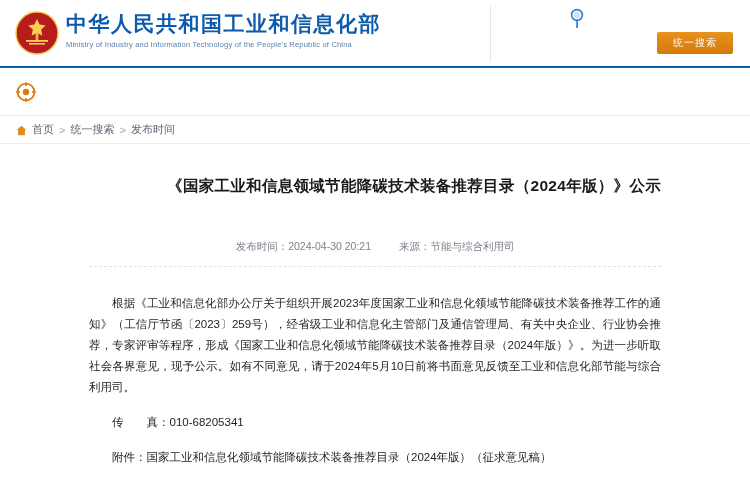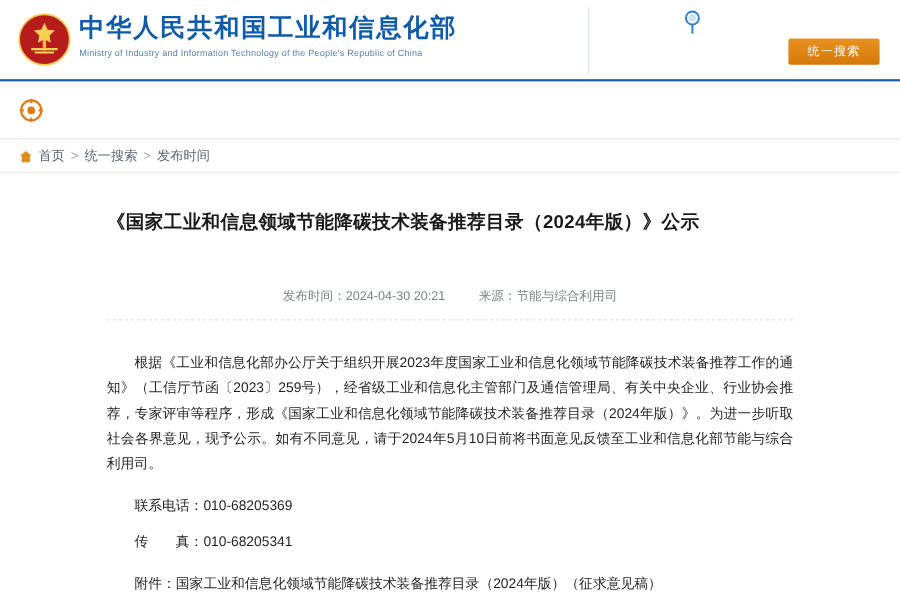--- a/index.html
+++ b/index.html
@@ -117,21 +117,21 @@
   }
 
   
   .article {
     width: 572px;
     margin: 0 auto;
     padding-top: 30px;
     position: relative;
   }
   .doc-title {
-    text-align: left;
+    text-align: right;
     font-size: 15.5px;
     font-weight: bold;
     color: #1a1a1a;
     line-height: 24px;
     letter-spacing: 0.3px;
   }
   .meta-row {
     margin-top: 42px;
     text-align: center;
     font-size: 10.5px;
@@ -225,21 +225,20 @@
     <div class="meta-row">
       <span>发布时间：</span><span>2024-04-30 20:21</span>
       <span class="meta-gap"></span>
       <span>来源：</span><span>节能与综合利用司</span>
     </div>
 
     <div class="body-text">
       <p>根据《工业和信息化部办公厅关于组织开展2023年度国家工业和信息化领域节能降碳技术装备推荐工作的通知》（工信厅节函〔2023〕259号），经省级工业和信息化主管部门及通信管理局、有关中央企业、行业协会推荐，专家评审等程序，形成《国家工业和信息化领域节能降碳技术装备推荐目录（2024年版）》。为进一步听取社会各界意见，现予公示。如有不同意见，请于2024年5月10日前将书面意见反馈至工业和信息化部节能与综合利用司。</p>
 
       <div class="contact">
-        <p>联系电话：010-68205369</p>
         <p>传　　真：010-68205341</p>
       </div>
 
       <div class="attach">
         <p>附件：国家工业和信息化领域节能降碳技术装备推荐目录（2024年版）（征求意见稿）</p>
       </div>
     </div>
 
   </div>
 

